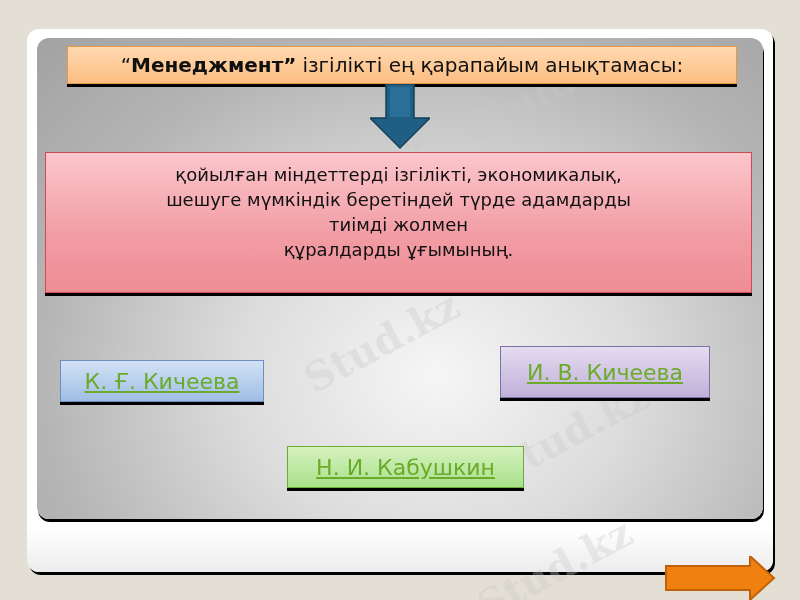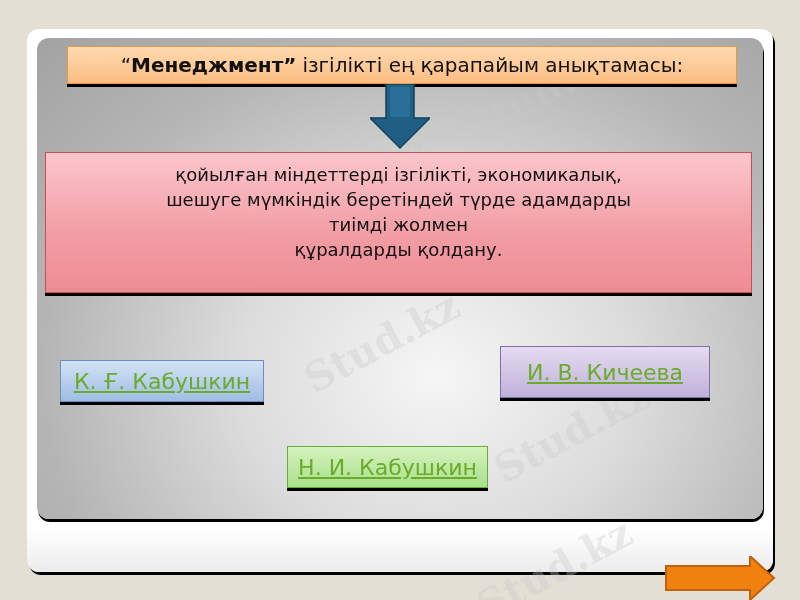--- a/index.html
+++ b/index.html
@@ -56,21 +56,21 @@
       left:60px; top:360px; width:204px; height:42px;
       background:linear-gradient(#d3e2f5, #9fbde4);
       border:1px solid #6d8fc0;
     }
     .name-kicheeva {
       left:500px; top:346px; width:210px; height:52px;
       background:linear-gradient(#e5dcf0, #bfb0d9);
       border:1px solid #8070a8;
     }
     .name-kabushkin {
-      left:287px; top:446px; width:201px; height:42px;
+      left:287px; top:446px; width:237px; height:42px;
       background:linear-gradient(#d6f2c0, #a8e08a);
       border:1px solid #6aab3a;
     }
     .next-arrow {
       position:absolute; left:664px; top:556px; width:112px; height:44px; cursor:pointer;
     }
   </style>
 </head>
 <body>
 
@@ -93,24 +93,24 @@
 
 <svg class="arrow-down" viewBox="0 0 60 66">
   <polygon points="16,0 44,0 44,34 60,34 30,64 0,34 16,34" fill="#1f5f86" stroke="#153f5a" stroke-width="1.5"></polygon>
   <rect x="20" y="3" width="20" height="30" fill="#2a6f98"></rect>
 </svg>
 
 <div class="def-box">
   <div>қойылған міндеттерді ізгілікті, экономикалық,</div>
   <div>шешуге мүмкіндік беретіндей түрде адамдарды</div>
   <div>тиімді жолмен</div>
-  <div>құралдарды қолдану.</div>
+  <div>құралдарды ұғымының.</div>
 </div>
 
-<a class="name-box name-akhmetov">К. Ғ. Кабушкин</a>
+<a class="name-box name-akhmetov">К. Ғ. Кичеева</a>
 <a class="name-box name-kicheeva">И. В. Кичеева</a>
 <a class="name-box name-kabushkin">Н. И. Кабушкин</a>
 
 <svg class="next-arrow" viewBox="0 0 112 44">
   <g>
     <polygon points="2,10 86,10 86,0 110,22 86,44 86,34 2,34" fill="#f08010" stroke="#c0600a" stroke-width="2"></polygon>
   </g>
 </svg>
 
 </body></html>

